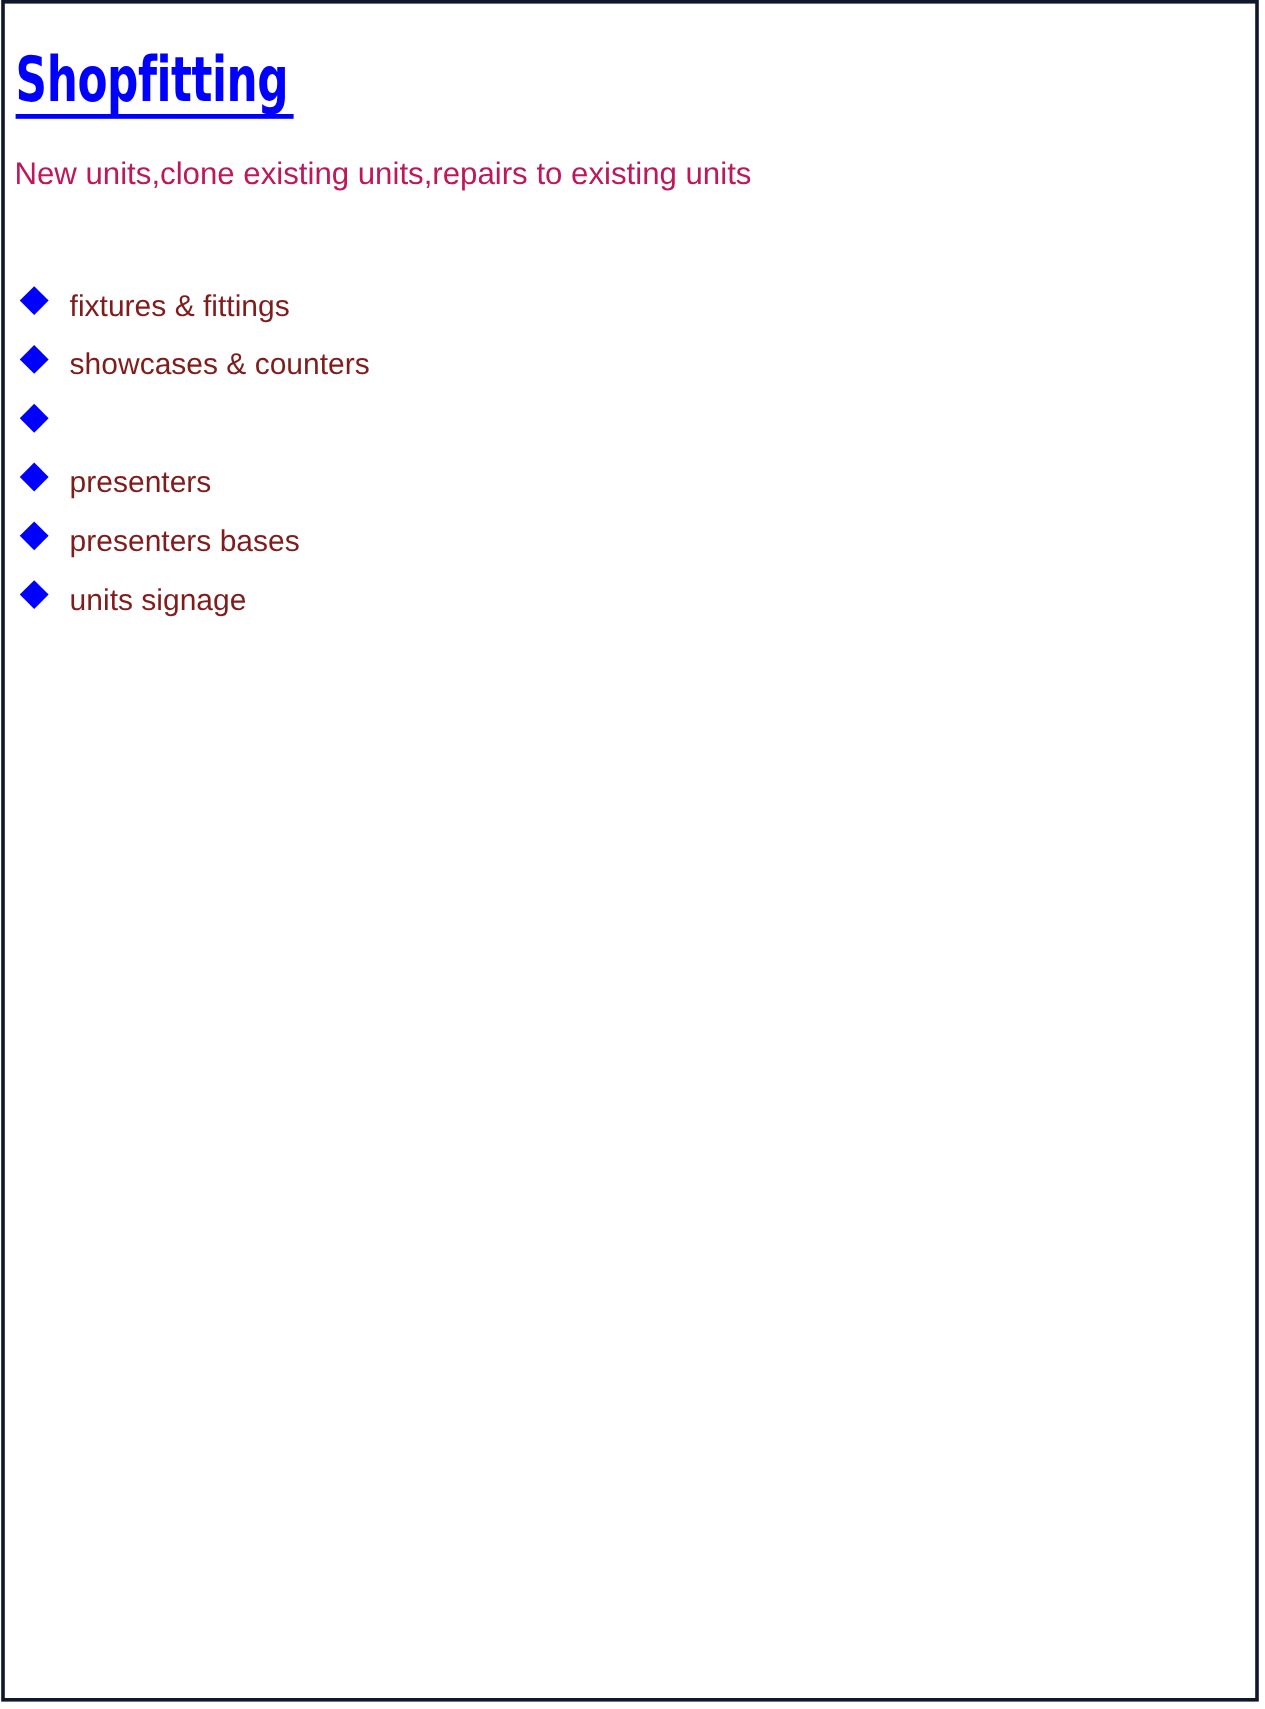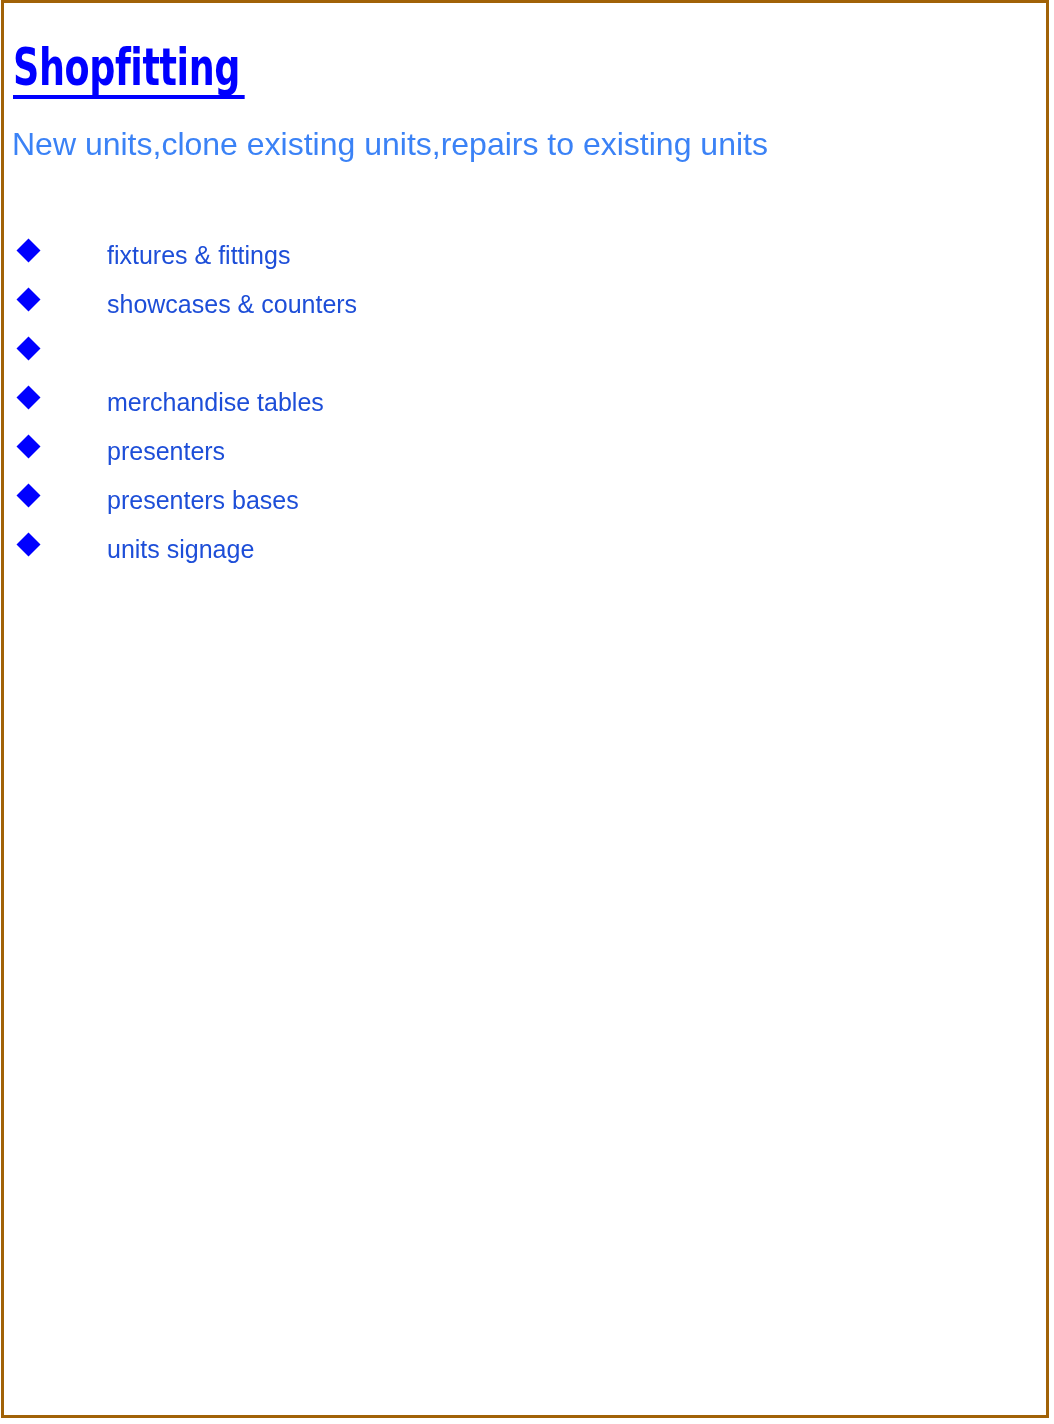--- a/index.html
+++ b/index.html
@@ -15,21 +15,21 @@
     font-family: "Liberation Sans", sans-serif;
   }
 
   
   .page-frame {
     position: absolute;
     left: 1px;
     top: 0px;
     width: 1048px;
     height: 1418px;
-    border: 3px solid #a16207;
+    border: 3px solid #0f172a;
     background: #ffffff;
     box-sizing: border-box;
   }
 
   .content {
     position: absolute;
     left: 0;
     top: 0;
     width: 1042px;
     height: 1412px;
@@ -61,24 +61,24 @@
     padding-right: 6px;
   }
 
   
   .subtitle {
     position: absolute;
     left: 8px;
     top: 126px;
     margin: 0;
     font-family: "Liberation Sans", sans-serif;
-    font-size: 32px;
+    font-size: 26px;
     line-height: 30px;
     font-weight: 400;
-    color: #3b82f6;
+    color: #be185d;
     white-space: nowrap;
   }
 
   
   .feature-list {
     position: absolute;
     left: 0px;
     top: 228px;
     margin: 0;
     padding: 0;
@@ -97,26 +97,26 @@
     position: absolute;
     left: 16px;
     top: 11px;
     width: 17px;
     height: 17px;
     background: #0000ff;
     transform: rotate(45deg);
   }
   .feature-label {
     display: inline-block;
-    margin-left: 103px;
+    margin-left: 54px;
     font-family: "Liberation Sans", sans-serif;
     font-size: 25px;
     line-height: 49px;
     font-weight: 400;
-    color: #1d4ed8;
+    color: #7f1d1d;
     vertical-align: top;
   }
 </style>
 </head>
 <body>
 
 <div class="page-frame">
   <div class="content">
 
     <h1 class="page-title"><span class="title-text">Shopfitting</span></h1>
@@ -130,24 +130,20 @@
       </li>
       <li class="feature-item">
         <span class="bullet-diamond"></span>
         <span class="feature-label">showcases &amp; counters</span>
       </li>
       <li class="feature-item">
         <span class="bullet-diamond"></span>
       </li>
       <li class="feature-item">
         <span class="bullet-diamond"></span>
-        <span class="feature-label">merchandise tables</span>
-      </li>
-      <li class="feature-item">
-        <span class="bullet-diamond"></span>
         <span class="feature-label">presenters</span>
       </li>
       <li class="feature-item">
         <span class="bullet-diamond"></span>
         <span class="feature-label">presenters bases</span>
       </li>
       <li class="feature-item">
         <span class="bullet-diamond"></span>
         <span class="feature-label">units signage</span>
       </li>

